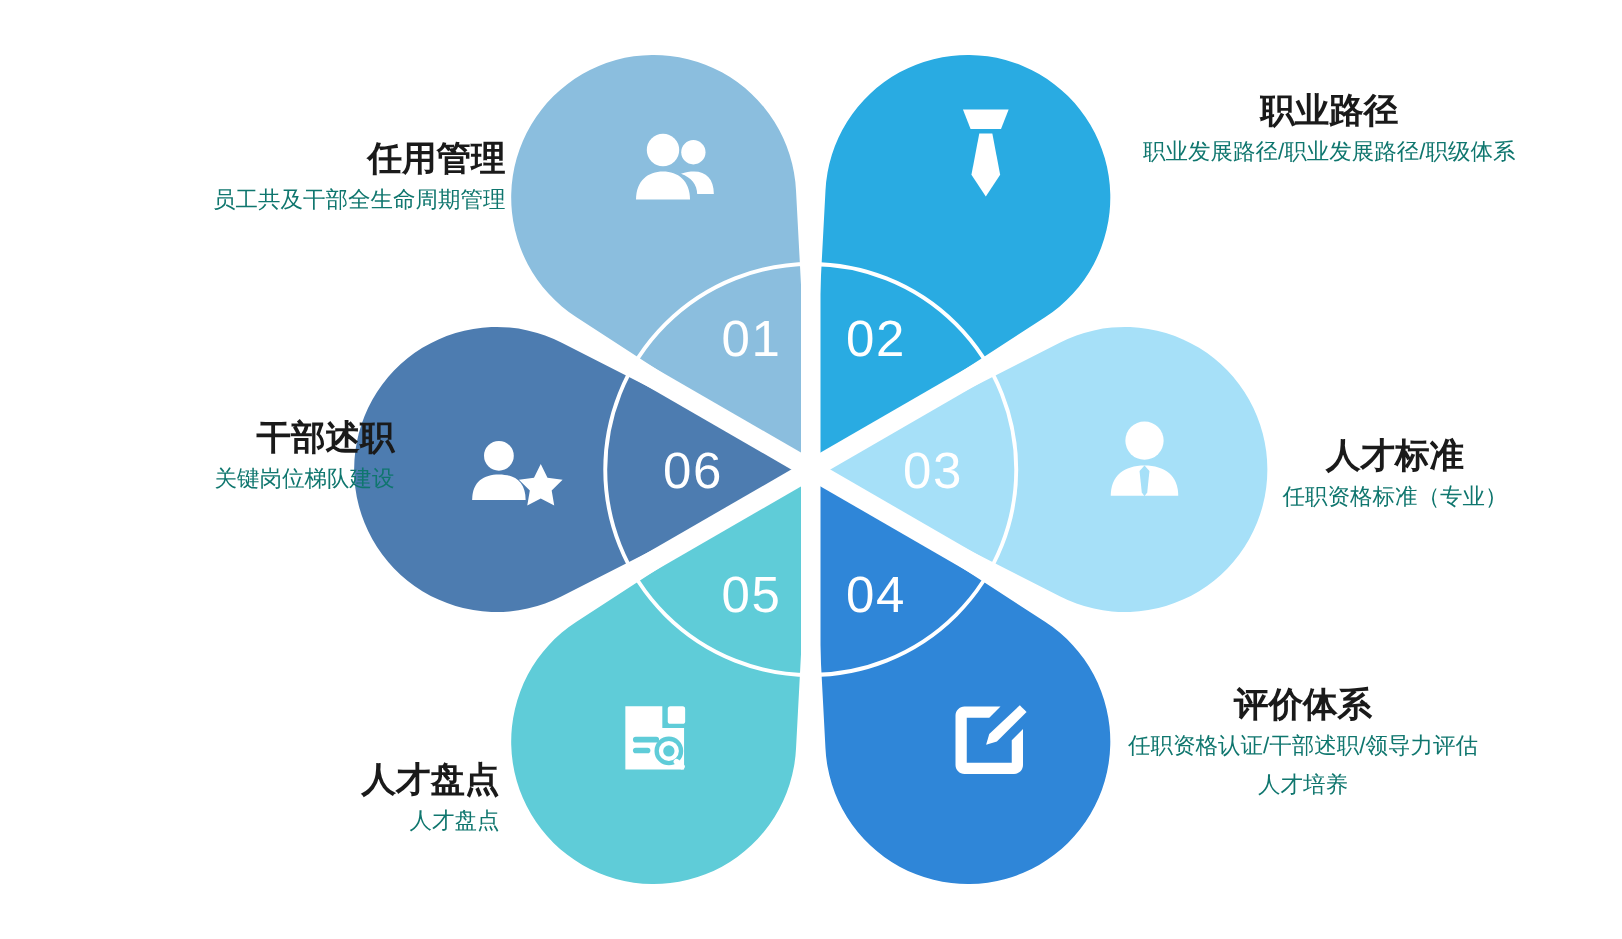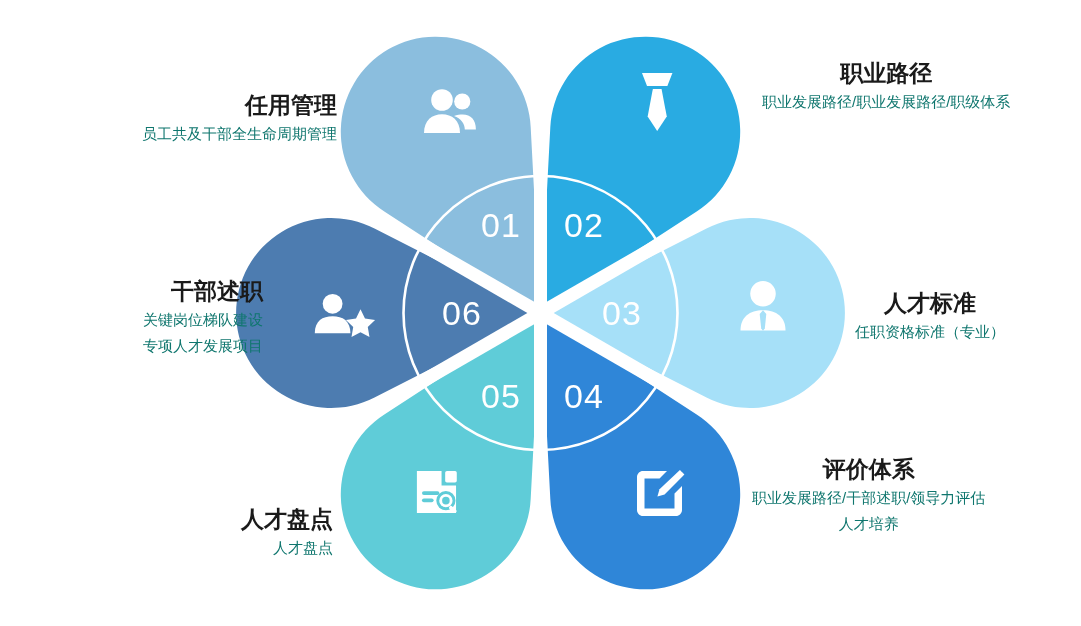--- a/index.html
+++ b/index.html
@@ -196,28 +196,27 @@
     <div class="sub">职业发展路径/职业发展路径/职级体系</div>
   </div>
 
   <div class="label-block align-left" id="label-3">
     <div class="title">人才标准</div>
     <div class="sub">任职资格标准（专业）</div>
   </div>
 
   <div class="label-block align-left" id="label-4">
     <div class="title">评价体系</div>
-    <div class="sub">职业发展路径/干部述职/领导力评估</div>
+    <div class="sub">任职资格认证/干部述职/领导力评估</div>
     <div class="sub">人才培养</div>
   </div>
 
   <div class="label-block align-right" id="label-5">
     <div class="title">人才盘点</div>
     <div class="sub">人才盘点</div>
   </div>
 
   <div class="label-block align-right" id="label-6">
     <div class="title">干部述职</div>
     <div class="sub">关键岗位梯队建设</div>
-    <div class="sub">专项人才发展项目</div>
   </div>
 
 </div>
 
 </body></html>

